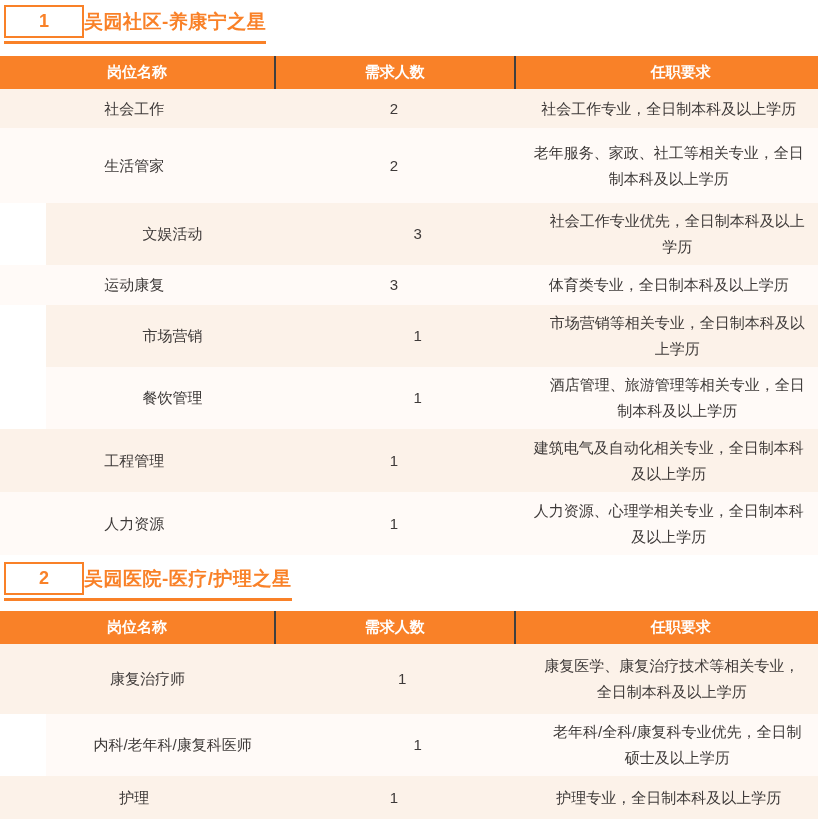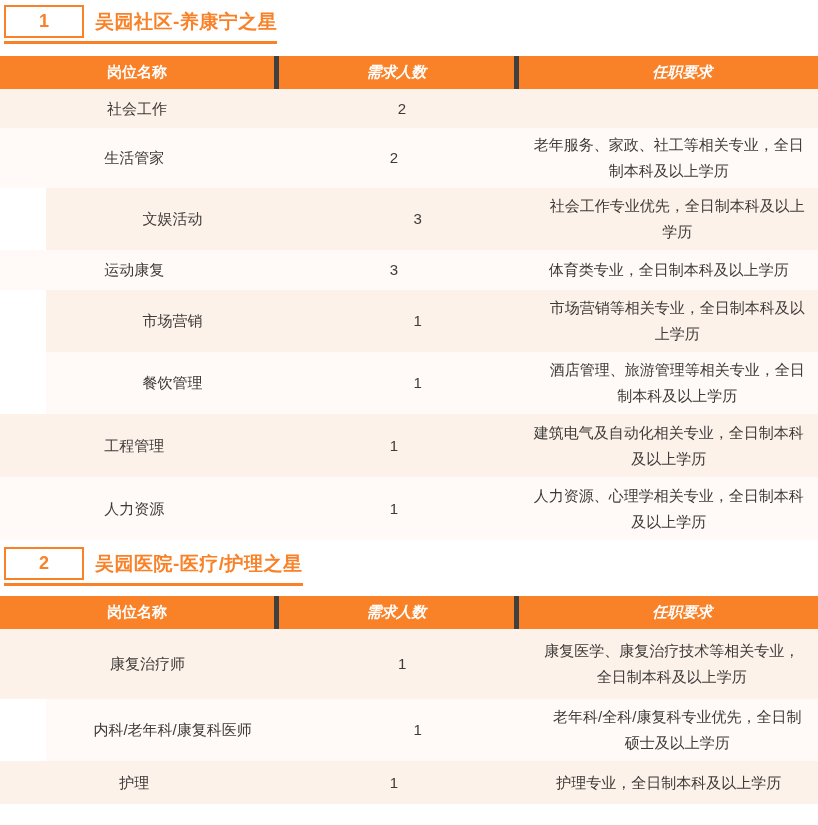--- a/index.html
+++ b/index.html
@@ -29,21 +29,20 @@
     background: #ffffff;
     color: var(--accent, #F98128);
     font-size: 18px;
     font-weight: bold;
     display: flex;
     align-items: center;
     justify-content: center;
     flex: none;
   }
   .section-title {
-    margin-left: 11px;
     color: var(--accent, #F98128);
     font-size: 19px;
     font-weight: bold;
     letter-spacing: 0.5px;
     white-space: nowrap;
   }
 
   
   .jobs-table { width: 818px; }
   .thead {
@@ -52,21 +51,21 @@
     background: var(--accent, #F98128);
     color: #ffffff;
     font-size: 15px;
     font-weight: bold;
   }
   .th {
     display: flex;
     align-items: center;
     justify-content: center;
   }
-  .th + .th { border-left: 5px solid #404040; font-style: italic; }
+  .th + .th { border-left: 2px solid #404040; }
   .c1 { width: 33.5%; }
   .c2 { width: 29.3%; }
   .c3 { width: 37.2%; padding-left: 28px; }
 
   .row {
     display: flex;
     font-size: 15px;
     color: #3E3A39;
     gap: 8px;
   }
@@ -79,21 +78,21 @@
   }
   .cell.c3 { padding: 0 12px; }
   .cream { background: var(--row_cream, #FCF2E9); }
   .plain { background: var(--row_white, #FFFAF7); }
 
   .h39 { height: 39px; }
   .h43 { height: 43px; }
   .h52 { height: 40px; }
   .h62 { height: 62px; margin-left: 46px; }
   .h63 { height: 63px; }
-  .h69 { height: 60px; }
+  .h69 { height: 75px; }
   .h70 { height: 70px; padding-left: 16px; }
 </style>
 </head>
 <body>
 
 <div class="page">
 
   
   <div class="section-header sh-1">
     <div class="badge">
@@ -106,20 +105,21 @@
   <div class="jobs-table">
     <div class="thead">
       <div class="th c1">岗位名称</div>
       <div class="th c2">需求人数</div>
       <div class="th c3">任职要求</div>
     </div>
 
     <div class="row cream h39">
       <div class="cell c1">社会工作</div>
       <div class="cell c2">2</div>
+      <div class="cell c3">社会工作专业，全日制本科及以上学历</div>
     </div>
     <div class="row plain h69">
       <div class="cell c1">生活管家</div>
       <div class="cell c2">2</div>
       <div class="cell c3">老年服务、家政、社工等相关专业，全日制本科及以上学历</div>
     </div>
     <div class="row cream h62">
       <div class="cell c1">文娱活动</div>
       <div class="cell c2">3</div>
       <div class="cell c3">社会工作专业优先，全日制本科及以上学历</div>

